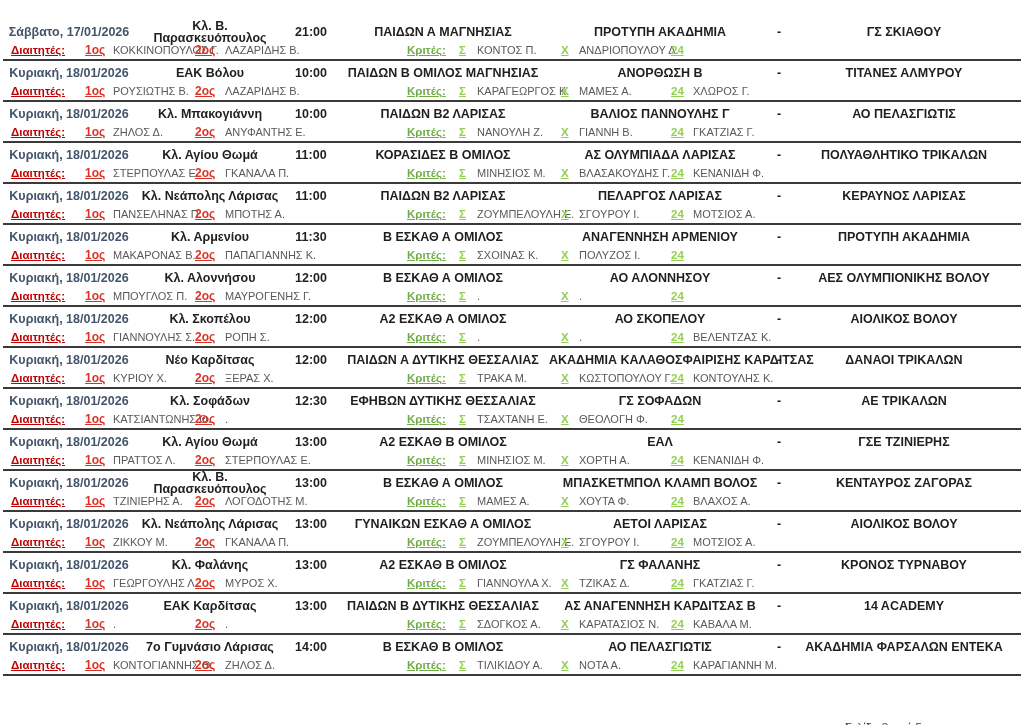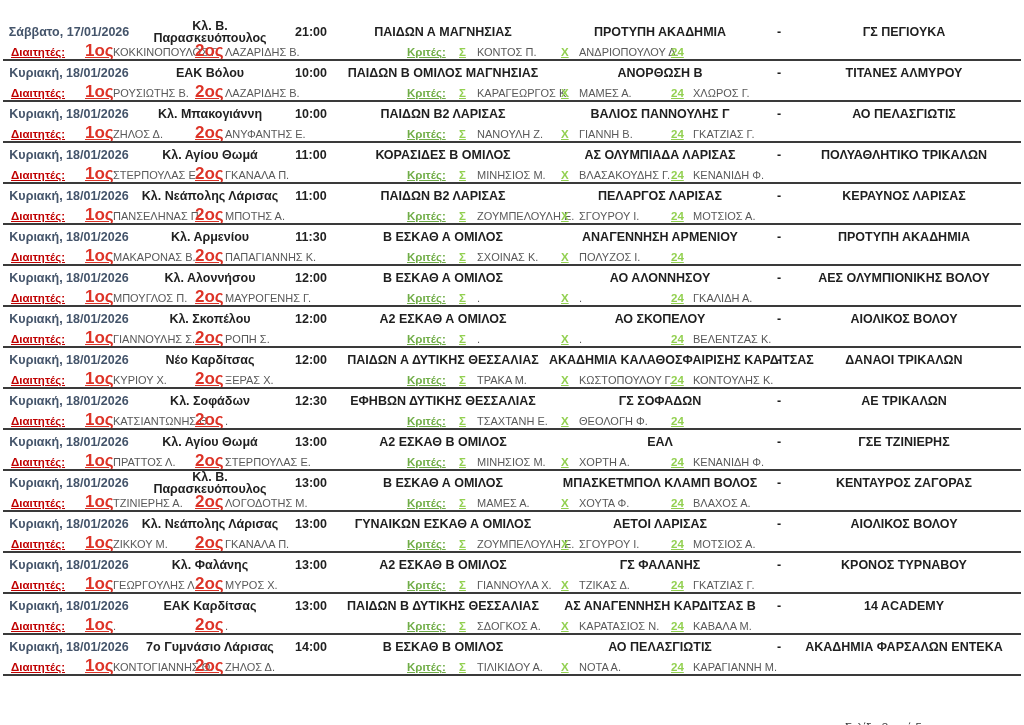--- a/index.html
+++ b/index.html
@@ -43,21 +43,21 @@
     grid-template-columns: 74px 28px 82px 30px 182px 52px 18px 84px 18px 92px 22px 1fr;
     align-items: baseline;
     height: 15px;
     padding-left: 8px;
     font-size: 11px;
     line-height: 13px;
     white-space: nowrap;
   }
   .lbl { font-weight: bold; text-decoration: underline; }
   .lbl.red   { color: #C00000; font-size: 11.5px; }
-  .lbl.red2  { color: #DD3327; font-size: 17px; }
+  .lbl.red2  { color: #DD3327; font-size: 12px; }
   .lbl.green  { color: #70AD47; font-size: 11.5px; }
   .lbl.green2 { color: #92D050; font-size: 11.5px; }
   .name { color: #595959; font-size: 11px; overflow: visible; }
   .footer {
     position: absolute;
     left: 845px;
     top: 721px;
     font-size: 11.5px;
     color: #3a3a3a;
   }
@@ -68,21 +68,21 @@
 <div class="page">
   <div class="games-list">
   <div class="block">
     <div class="main-row">
       <div class="cell date">Σάββατο, 17/01/2026</div>
       <div class="cell venue">Κλ. Β. Παρασκευόπουλος</div>
       <div class="cell time">21:00</div>
       <div class="cell league">ΠΑΙΔΩΝ Α ΜΑΓΝΗΣΙΑΣ</div>
       <div class="cell home">ΠΡΟΤΥΠΗ ΑΚΑΔΗΜΙΑ</div>
       <div class="cell dash">-</div>
-      <div class="cell away">ΓΣ ΠΕΓΙΟΥΚΑ</div>
+      <div class="cell away">ΓΣ ΣΚΙΑΘΟΥ</div>
     </div>
     <div class="ref-row">
       <span class="lbl red">Διαιτητές:</span>
       <span class="lbl red2">1ος</span>
       <span class="name">ΚΟΚΚΙΝΟΠΟΥΛΟΣ Γ.</span>
       <span class="lbl red2">2ος</span>
       <span class="name">ΛΑΖΑΡΙΔΗΣ Β.</span>
       <span class="lbl green">Κριτές:</span>
       <span class="lbl green2">Σ</span>
       <span class="name">ΚΟΝΤΟΣ Π.</span>
@@ -236,21 +236,20 @@
       <span class="lbl red2">1ος</span>
       <span class="name">ΜΠΟΥΓΛΟΣ Π.</span>
       <span class="lbl red2">2ος</span>
       <span class="name">ΜΑΥΡΟΓΕΝΗΣ Γ.</span>
       <span class="lbl green">Κριτές:</span>
       <span class="lbl green2">Σ</span>
       <span class="name">.</span>
       <span class="lbl green2">Χ</span>
       <span class="name">.</span>
       <span class="lbl green2">24</span>
-      <span class="name">ΓΚΑΛΙΔΗ Α.</span>
     </div>
   </div>
 
   <div class="block">
     <div class="main-row">
       <div class="cell date">Κυριακή, 18/01/2026</div>
       <div class="cell venue">Κλ. Σκοπέλου</div>
       <div class="cell time">12:00</div>
       <div class="cell league">Α2 ΕΣΚΑΘ Α ΟΜΙΛΟΣ</div>
       <div class="cell home">ΑΟ ΣΚΟΠΕΛΟΥ</div>

